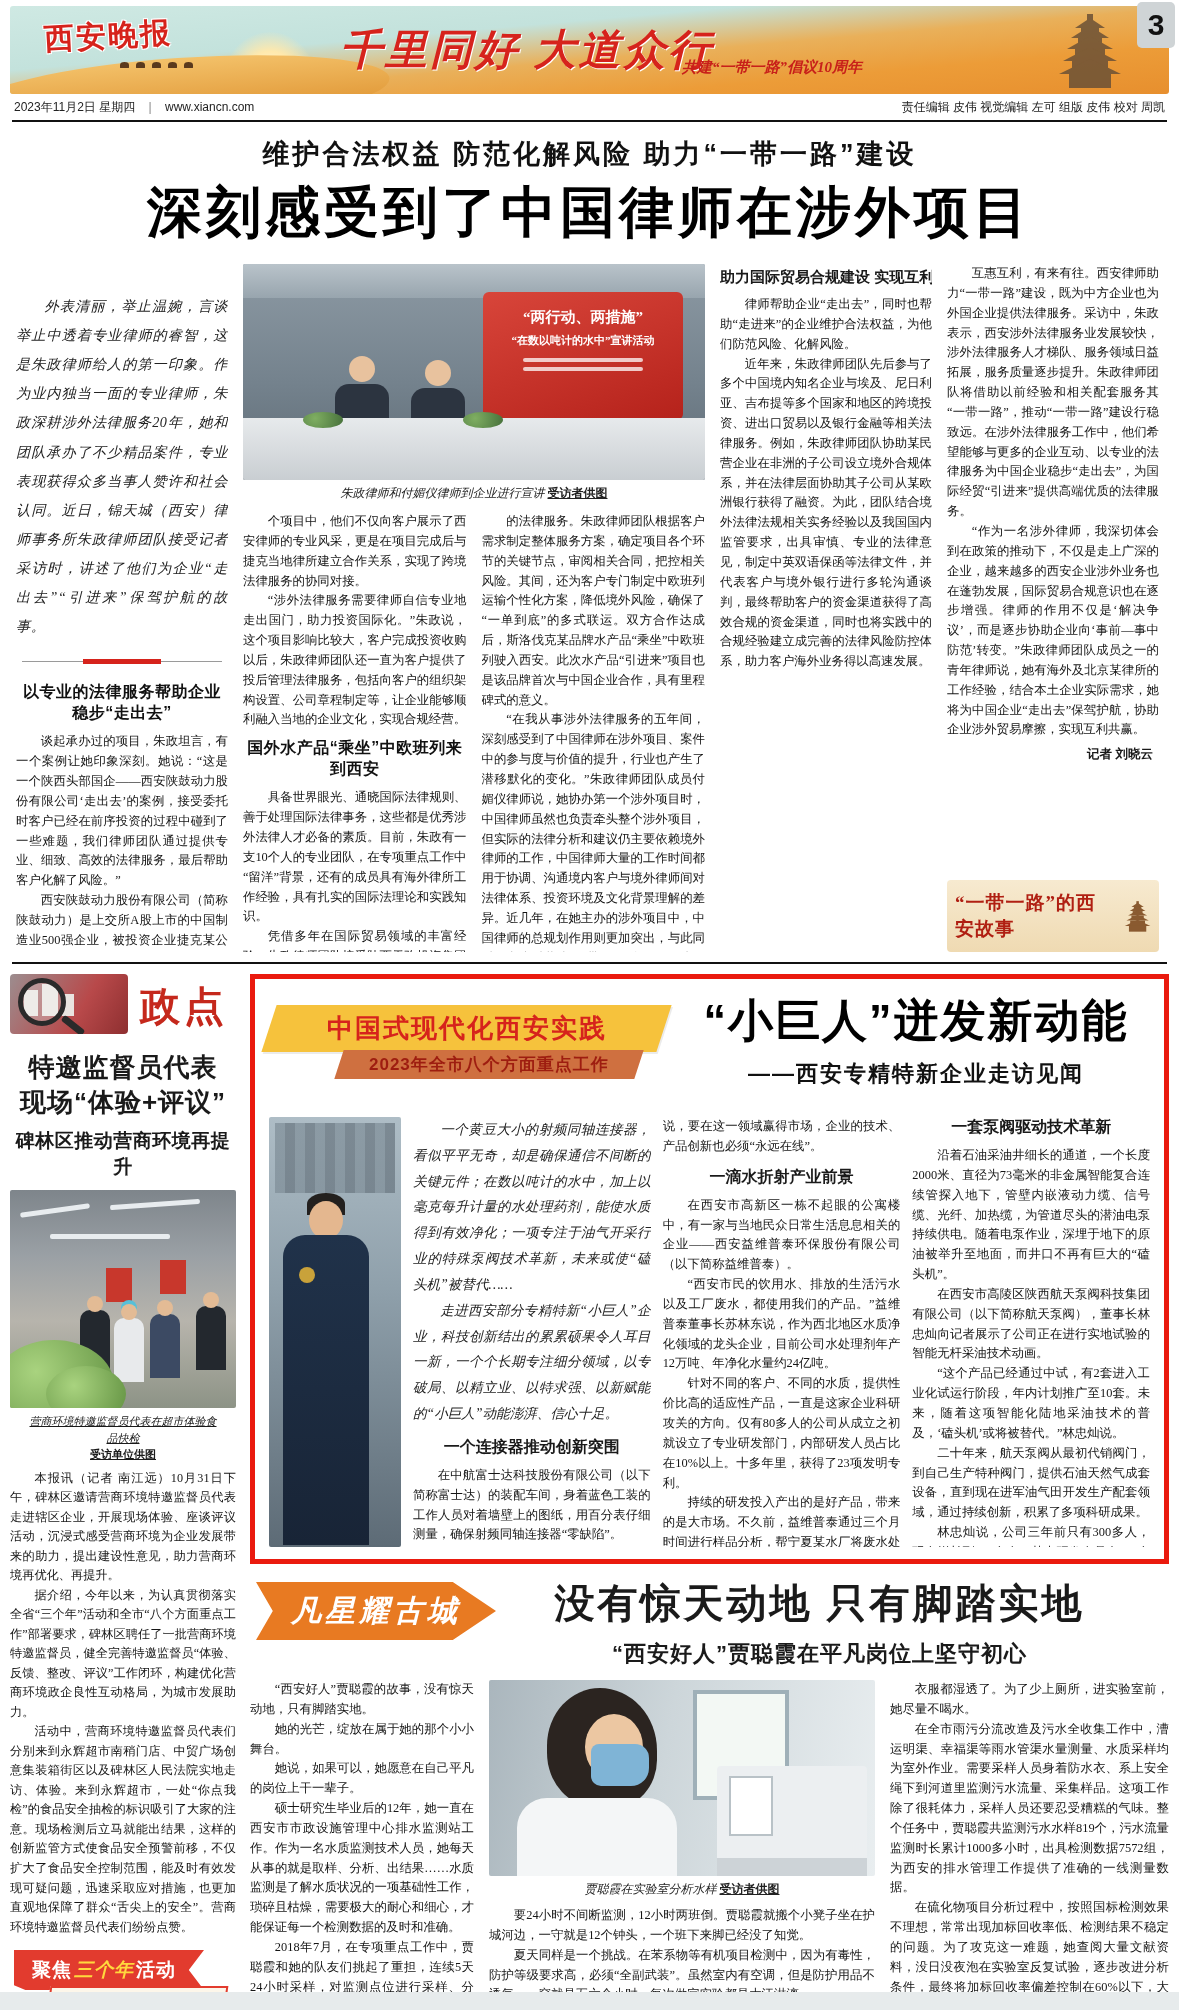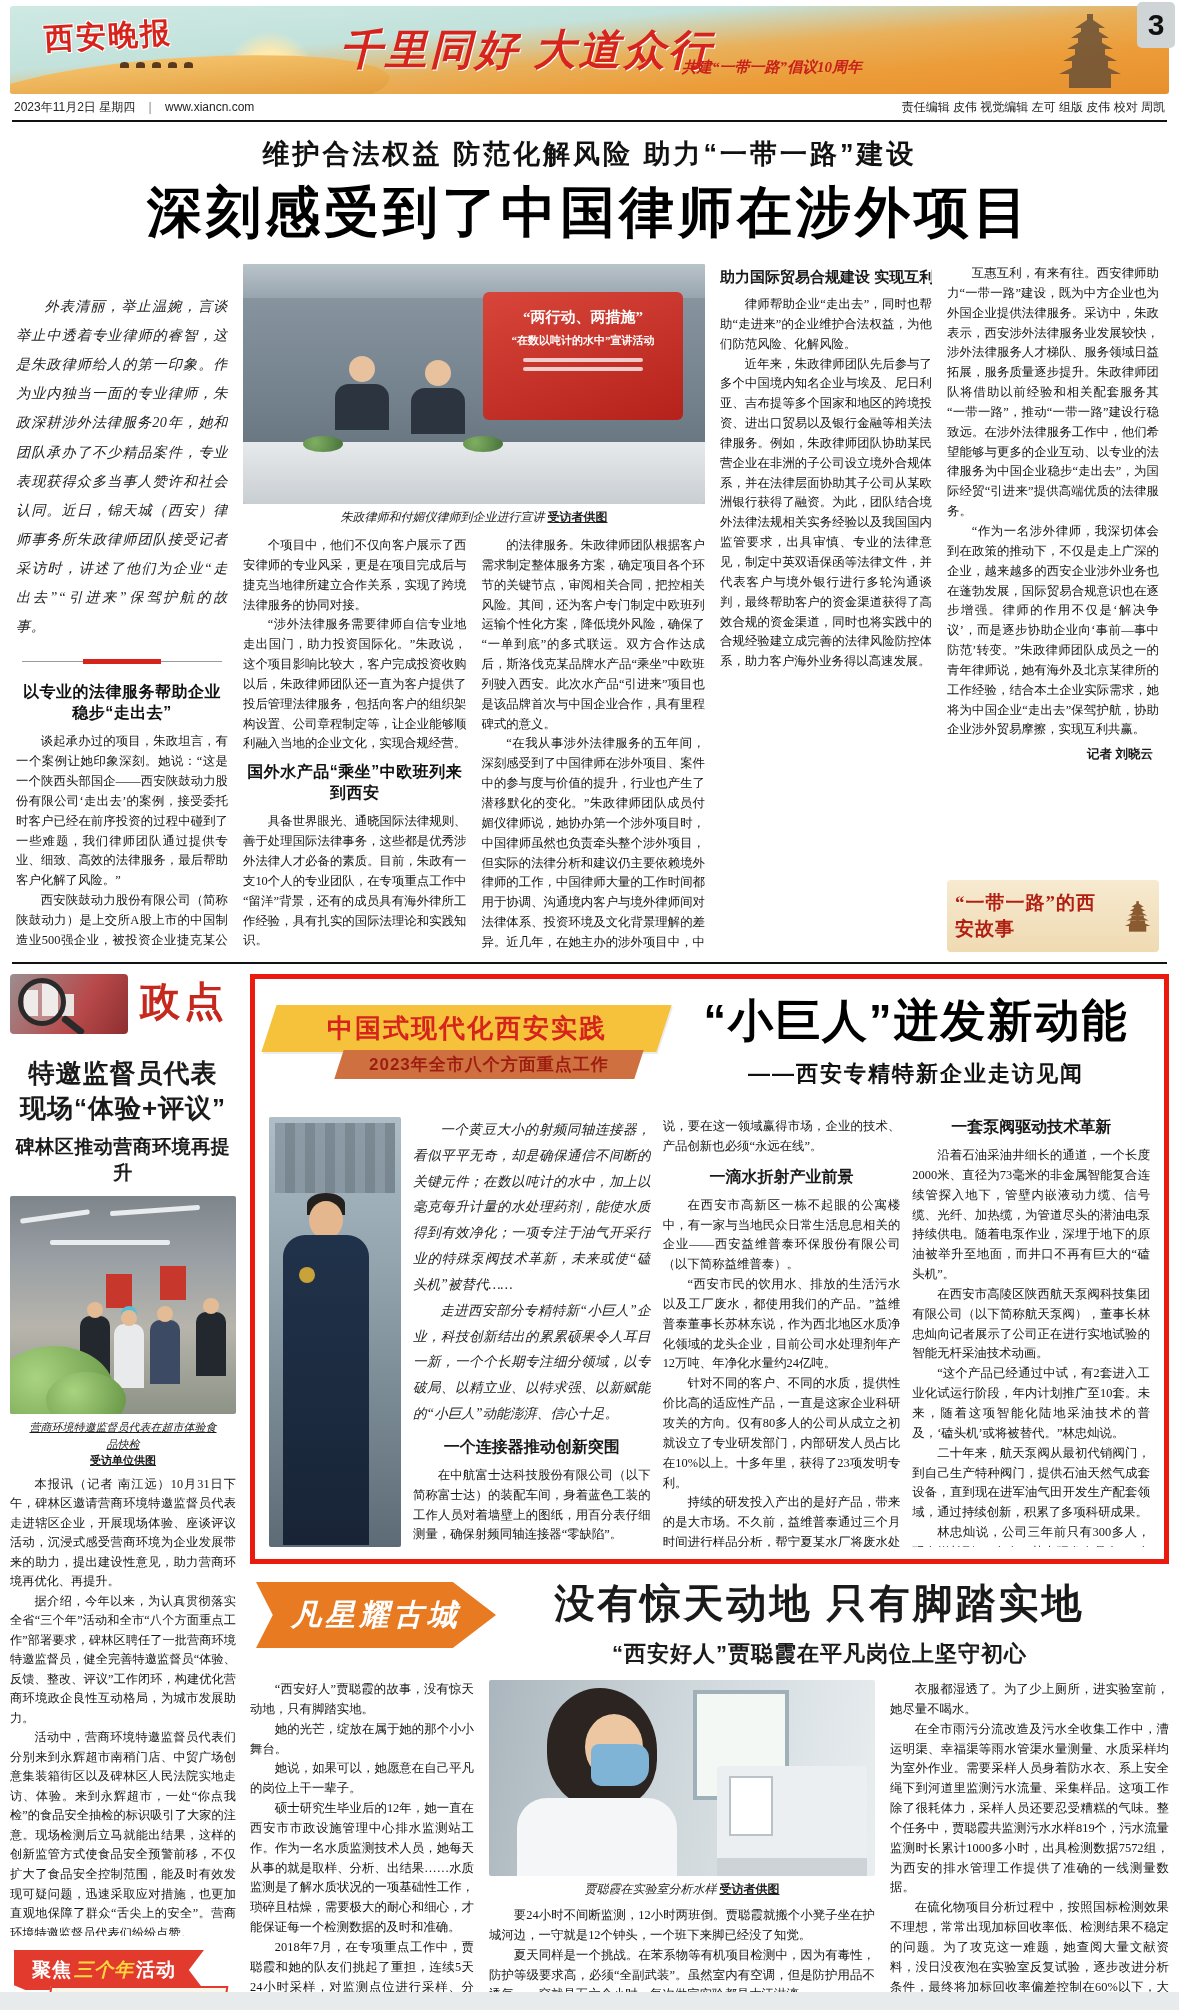--- a/index.html
+++ b/index.html
@@ -45,21 +45,21 @@
   .c-photo { width:462px; flex:none; display:flex; flex-direction:column; }
   p.body { font-size:12.4px; line-height:1.6; text-align:justify; text-indent:2em; color:#151515; }
   .intro { font-size:14.2px; line-height:2.05; text-align:justify; text-indent:2em;
     font-style:italic; color:#222; letter-spacing:.5px; margin-top:28px; }
   .divider { position:relative; border-top:1px solid #9a9a9a; margin:20px 6px; }
   .divider::after { content:""; position:absolute; left:50%; top:-3px; transform:translateX(-50%);
     width:78px; height:5px; background:#d6231c; }
   .subhead { font:bold 16px "Liberation Sans",sans-serif; color:#111; text-align:center;
     margin:8px 0 8px; letter-spacing:.5px; }
   
-  .photo-lecture { position:relative; height:240px; border-radius:2px; overflow:hidden;
+  .photo-lecture { position:relative; height:216px; border-radius:2px; overflow:hidden;
     background:linear-gradient(#8d9aa4 0%,#74828d 55%,#5d6a74 100%); flex:none; }
   .photo-lecture .ceiling { position:absolute; top:0; left:0; right:0; height:34px;
     background:linear-gradient(#b9c3ca,#98a5ae); }
   .photo-lecture .screen { position:absolute; right:22px; top:28px; width:200px; height:128px;
     background:linear-gradient(160deg,#d8453a,#b5221b); border-radius:6px; padding:16px 10px 0;
     text-align:center; color:#fff; }
   .photo-lecture .screen .s1 { font-size:15px; font-weight:bold; }
   .photo-lecture .screen .s2 { font-size:11px; font-weight:bold; margin-top:6px; }
   .photo-lecture .screen .bar { height:4px; background:rgba(255,255,255,.75); margin:10px 30px 0; border-radius:2px; }
   .photo-lecture .desk { position:absolute; bottom:0; left:0; right:0; height:62px;
@@ -75,21 +75,21 @@
   .subcols > div { flex:1; overflow:hidden; }
   .sec-head-right { font:bold 15px "Liberation Sans",sans-serif; text-align:center; margin:4px 0 8px; white-space:nowrap; }
   .byline { text-align:right; font:bold 12.5px "Liberation Sans",sans-serif; margin-top:6px; padding-right:6px; }
   .feature-box { margin-top:14px; background:linear-gradient(#f7ead0,#efdab2); border-radius:4px;
     padding:10px 8px; display:flex; align-items:center; justify-content:center; gap:8px; }
   .feature-box .txt { font:bold 19px "Liberation Serif",serif; color:#b01f12; letter-spacing:1px; }
 
   
   .lower { display:flex; gap:14px; margin-top:10px; }
   .left-rail { width:226px; flex:none; display:flex; flex-direction:column; height:1062px; overflow:hidden; }
-  .zd-header { display:flex; align-items:flex-start; gap:12px; margin-bottom:22px; }
+  .zd-header { display:flex; align-items:flex-end; gap:12px; margin-bottom:16px; }
   .zd-art { position:relative; width:118px; height:60px; border-radius:4px; overflow:hidden;
     background:linear-gradient(120deg,#9c8d8f,#b8494a 60%,#8e2f30); flex:none; }
   .zd-art .b1,.zd-art .b2,.zd-art .b3 { position:absolute; background:#e9e4e0; }
   .zd-art .b1 { left:14px; top:16px; width:14px; height:26px; }
   .zd-art .b2 { left:32px; top:10px; width:16px; height:32px; }
   .zd-art .b3 { left:52px; top:20px; width:12px; height:22px; }
   .zd-art .lens { position:absolute; left:8px; top:4px; width:48px; height:48px; border-radius:50%;
     border:5px solid #2a2a2a; background:rgba(255,255,255,.25); }
   .zd-art .handle { position:absolute; left:50px; top:48px; width:26px; height:7px; background:#2a2a2a;
     transform:rotate(38deg); border-radius:3px; }
@@ -144,21 +144,21 @@
   .rb-photo .worker-body { position:absolute; left:14px; top:118px; width:86px; height:310px;
     border-radius:22px 22px 0 0; background:linear-gradient(#20324a,#182436); }
   .rb-photo .patch { position:absolute; left:30px; top:150px; width:16px; height:16px; border-radius:50%; background:#c9a23a; }
   .rb-col { flex:1; overflow:hidden; }
   .rb-intro { font-size:13.6px; line-height:1.9; font-style:italic; text-indent:2em; text-align:justify; color:#222; }
   .rb-sub { font:bold 16px "Liberation Sans",sans-serif; text-align:center; margin:10px 0 8px; }
 
   
   .bottom-art { margin-top:12px; height:436px; overflow:hidden; display:flex; flex-direction:column; }
   .ba-head { position:relative; height:92px; }
-  .ba-badge { position:absolute; left:6px; top:6px; width:240px; height:66px; background:#e87a22;
+  .ba-badge { position:absolute; left:6px; top:6px; width:240px; height:58px; background:#e87a22;
     clip-path:polygon(0 0,82% 0,100% 50%,82% 100%,0 100%,7% 50%); display:flex; align-items:center;
     justify-content:center; font:bold 30px "Liberation Serif",serif; font-style:italic; color:#fff; letter-spacing:4px; }
   .ba-h1 { text-align:center; font:900 40px "Liberation Sans",sans-serif; letter-spacing:3px; margin-left:220px; }
   .ba-h2 { text-align:center; font:600 22px "Liberation Sans",sans-serif; margin:8px 0 0 220px; letter-spacing:1px; }
   .ba-cols { display:flex; gap:15px; margin-top:12px; flex:1; overflow:hidden; }
   .ba-c1 { width:224px; flex:none; overflow:hidden; }
   .ba-mid { width:386px; flex:none; overflow:hidden; display:flex; flex-direction:column; }
   .ba-c3 { flex:1; overflow:hidden; }
   .photo-lab { position:relative; height:196px; border-radius:2px; overflow:hidden; flex:none;
     background:linear-gradient(100deg,#aab6bd 0%,#cdd6da 45%,#e9eef0 100%); }

